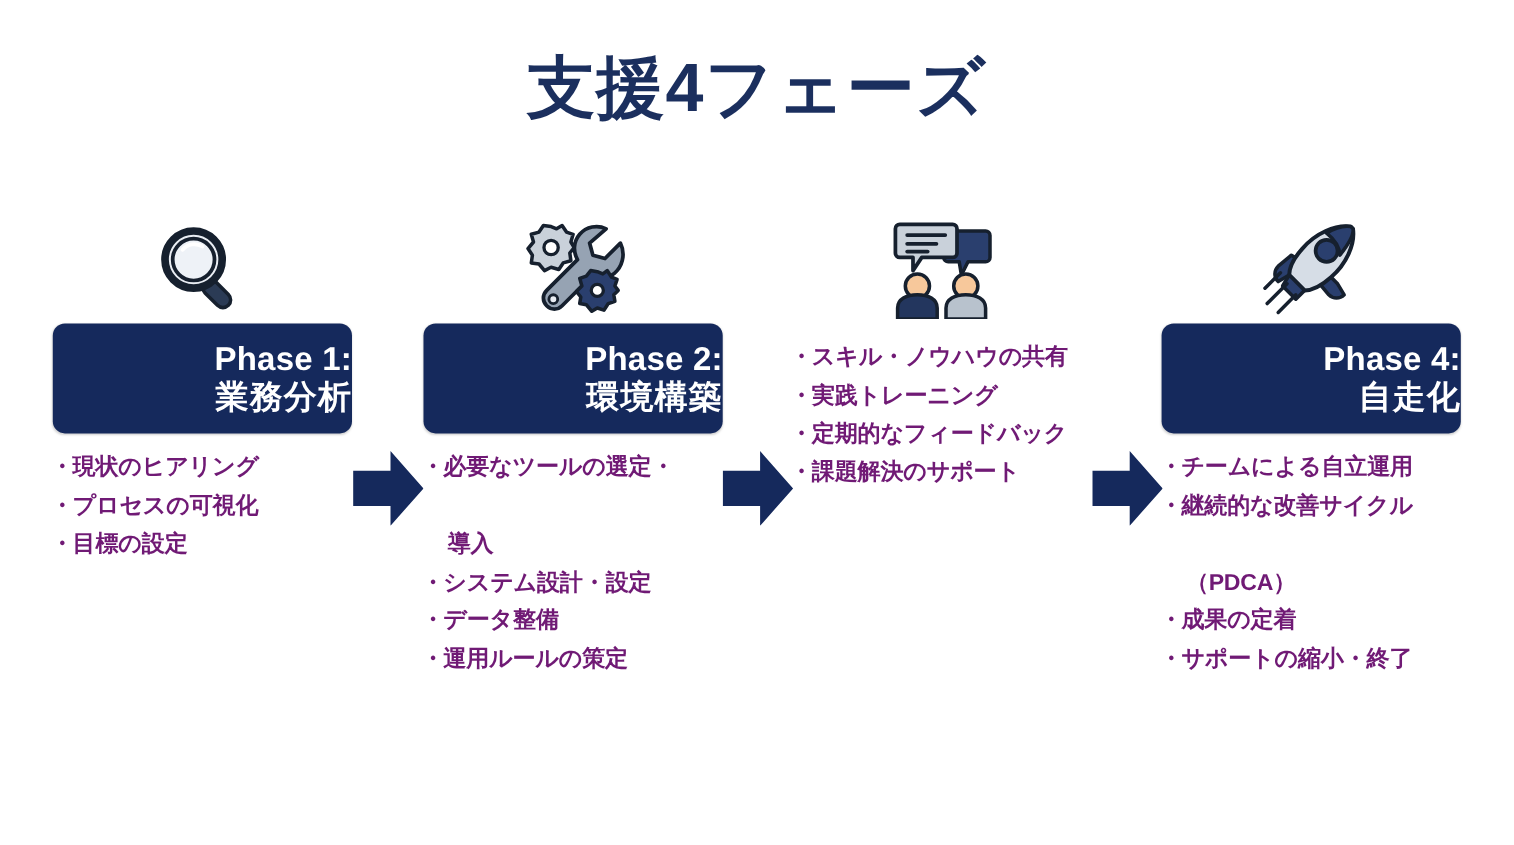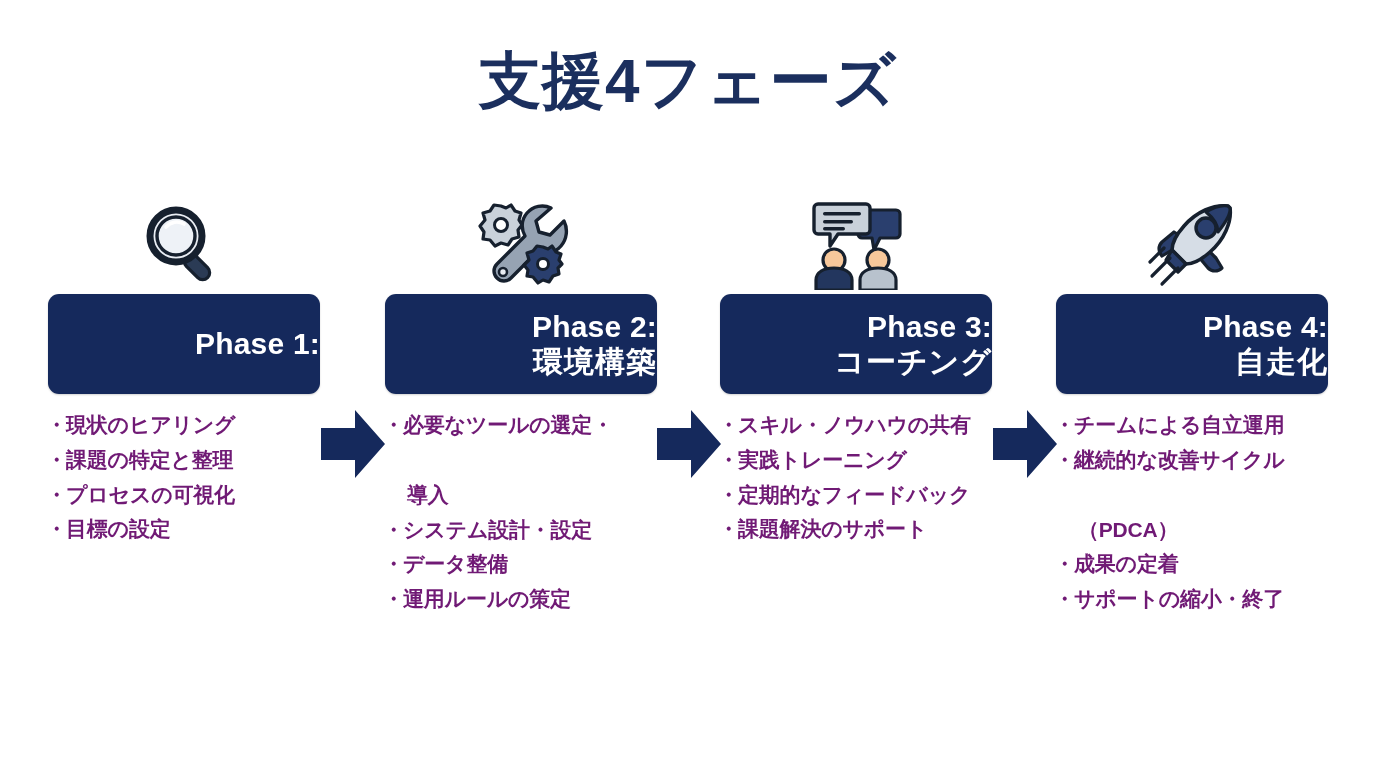--- a/index.html
+++ b/index.html
@@ -146,27 +146,25 @@
           <g>
             <rect x="52" y="54" width="14" height="30" rx="7" transform="rotate(-45 59 69)" fill="#2b3b55" stroke="#16202e" stroke-width="3.2"></rect>
             <circle cx="38" cy="38" r="26" fill="#e9edf3" stroke="#16202e" stroke-width="7"></circle>
             <circle cx="38" cy="38" r="19" fill="#eef2f7" stroke="#16202e" stroke-width="3.4"></circle>
             <path d="M28 29 A14 14 0 0 1 46 26" fill="none" stroke="#ffffff" stroke-width="3.6" stroke-linecap="round"></path>
           </g>
         </svg>
       </div>
       <div class="phase-box">
         <span class="line1">Phase 1:</span>
+        <span class="line2">業務分析</span>
       </div>
       <ul class="bullets">
         <li>
           <span>現状のヒアリング</span>
-        </li>
-        <li>
-          <span>課題の特定と整理</span>
         </li>
         <li>
           <span>プロセスの可視化</span>
         </li>
         <li>
           <span>目標の設定</span>
         </li>
       </ul>
     </div>
 
@@ -223,24 +221,20 @@
             <rect x="19" y="22" width="30" height="3.4" rx="1.7" fill="#16202e"></rect>
             <rect x="19" y="29" width="22" height="3.4" rx="1.7" fill="#16202e"></rect>
 
             <circle cx="30" cy="62" r="11" fill="#f7c89b" stroke="#16202e" stroke-width="3.2"></circle>
             <path d="M12 92 V82 C12 74 20 70 30 70 C40 70 48 74 48 82 V92 Z" fill="#23365e" stroke="#16202e" stroke-width="3.2" stroke-linejoin="round"></path>
 
             <circle cx="74" cy="62" r="11" fill="#f7c89b" stroke="#16202e" stroke-width="3.2"></circle>
             <path d="M56 92 V82 C56 74 64 70 74 70 C84 70 92 74 92 82 V92 Z" fill="#b8c2cd" stroke="#16202e" stroke-width="3.2" stroke-linejoin="round"></path>
           </g>
         </svg>
-      </div>
-      <div class="phase-box">
-        <span class="line1">Phase 3:</span>
-        <span class="line2">コーチング</span>
       </div>
       <ul class="bullets">
         <li>
           <span>スキル・ノウハウの共有</span>
         </li>
         <li>
           <span>実践トレーニング</span>
         </li>
         <li>
           <span>定期的なフィードバック</span>

